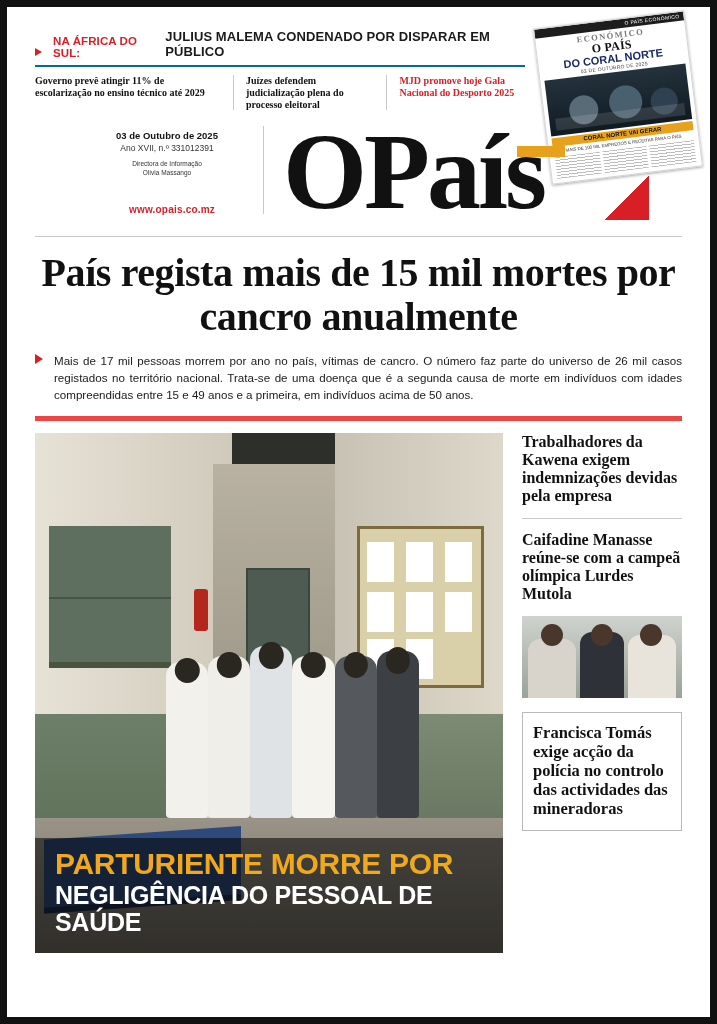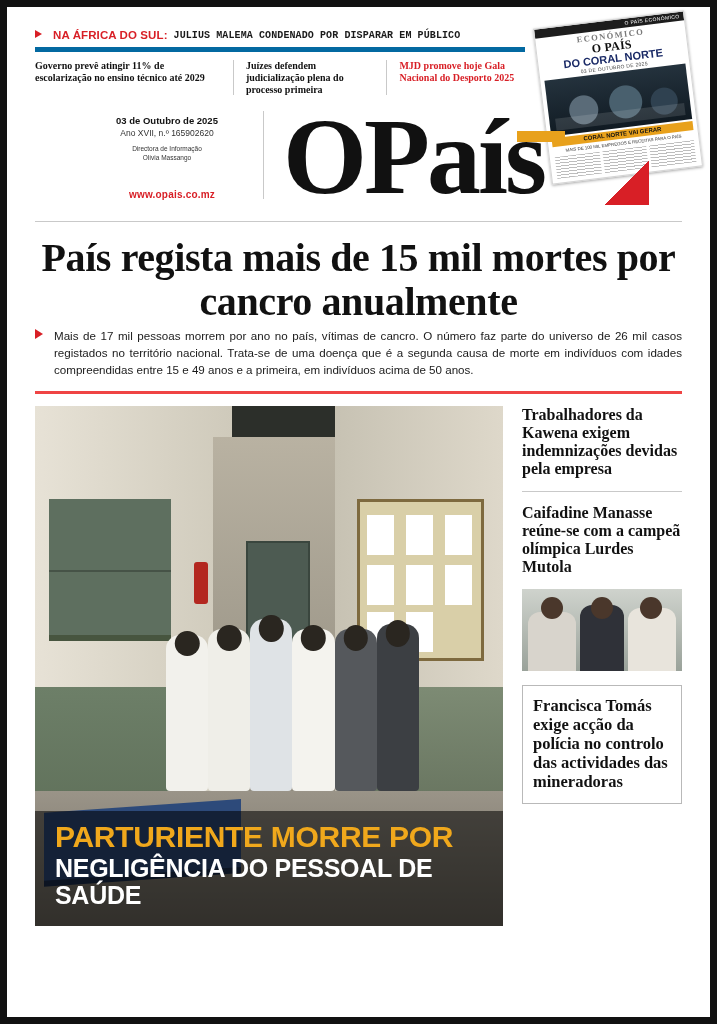--- a/index.html
+++ b/index.html
@@ -29,21 +29,21 @@
     box-sizing: border-box;
     padding: 22px 28px 18px 28px;
   }
 
   
   .topstrip {
     display: flex;
     align-items: flex-end;
     gap: 6px;
     padding-bottom: 6px;
-    border-bottom: 5px solid #0369a1;
+    border-bottom: 2px solid #0369a1;
     width: 490px;
   }
   .redarrow {
     display: inline-block;
     width: 12px; height: 12px;
     position: relative;
     flex: 0 0 auto;
   }
   .redarrow::before {
     content: "";
@@ -60,23 +60,23 @@
     border-left-width: 7px;
   }
   .topstrip .lead {
     font-family: "Liberation Sans", sans-serif;
     font-weight: bold;
     font-size: 11.5px;
     color: #d81f26;
     letter-spacing: .1px;
   }
   .topstrip .rest {
-    font-family: Liberation Mono, monospace;
-    font-weight: bold;
-    font-size: 10px;
+    font-family: Liberation Sans, sans-serif;
+    font-weight: bold;
+    font-size: 13px;
     color: #1a1a1a;
     letter-spacing: .1px;
   }
 
   
   .teasers {
     display: flex;
     width: 500px;
     margin-top: 8px;
     padding-bottom: 10px;
@@ -285,23 +285,23 @@
     font-weight: bold;
     font-size: 40px;
     line-height: 1.1;
     letter-spacing: -.4px;
     color: #111;
     text-align: center;
   }
   .standfirst {
     display: flex;
     gap: 7px;
-    margin-top: 4px;
+    margin-top: 14px;
     padding-bottom: 12px;
-    border-bottom: 3px solid #ef4444;
+    border-bottom: 5px solid #ef4444;
   }
   .standfirst p {
     margin: 0;
     font-family: "Liberation Sans", sans-serif;
     font-size: 11.6px;
     line-height: 1.45;
     color: #1a1a1a;
     text-align: justify;
   }
 
@@ -470,21 +470,21 @@
   <div class="inner">
 
     <div class="topstrip">
       <span class="redarrow sm"></span>
       <span class="lead">NA ÁFRICA DO SUL:</span>
       <span class="rest">JULIUS MALEMA CONDENADO POR DISPARAR EM PÚBLICO</span>
     </div>
 
     <div class="teasers">
       <div class="teaser c1">Governo prevê atingir 11% de escolarização no ensino técnico até 2029</div>
-      <div class="teaser c2">Juízes defendem judicialização plena do processo primeira</div>
+      <div class="teaser c2">Juízes defendem judicialização plena do processo eleitoral</div>
       <div class="teaser c3">MJD promove hoje Gala Nacional do Desporto 2025</div>
     </div>
 
     <div class="thumb">
       <div class="t-top">O PAÍS ECONÓMICO</div>
       <div class="t-mast">
         <span class="ec">ECONÓMICO</span>
         <span>O PAÍS</span>
       </div>
       <div class="t-head">DO CORAL NORTE</div>
@@ -495,21 +495,21 @@
       <div class="t-cols">
         <span></span>
         <span></span>
         <span></span>
       </div>
     </div>
 
     <div class="masthead">
       <div class="mast-left">
         <div class="date">03 de Outubro de 2025</div>
-        <div class="issue">Ano XVII, n.º 165902620</div>
+        <div class="issue">Ano XVII, n.º 331012391</div>
         <div class="role">
           <div>Directora de Informação</div>
           <div>Olívia Massango</div>
         </div>
       </div>
       <div class="mast-url">www.opais.co.mz</div>
       <div class="mast-divider"></div>
       <div class="logo">OPaís</div>
       <div class="logo-bar"></div>
       <div class="logo-wedge"></div>

